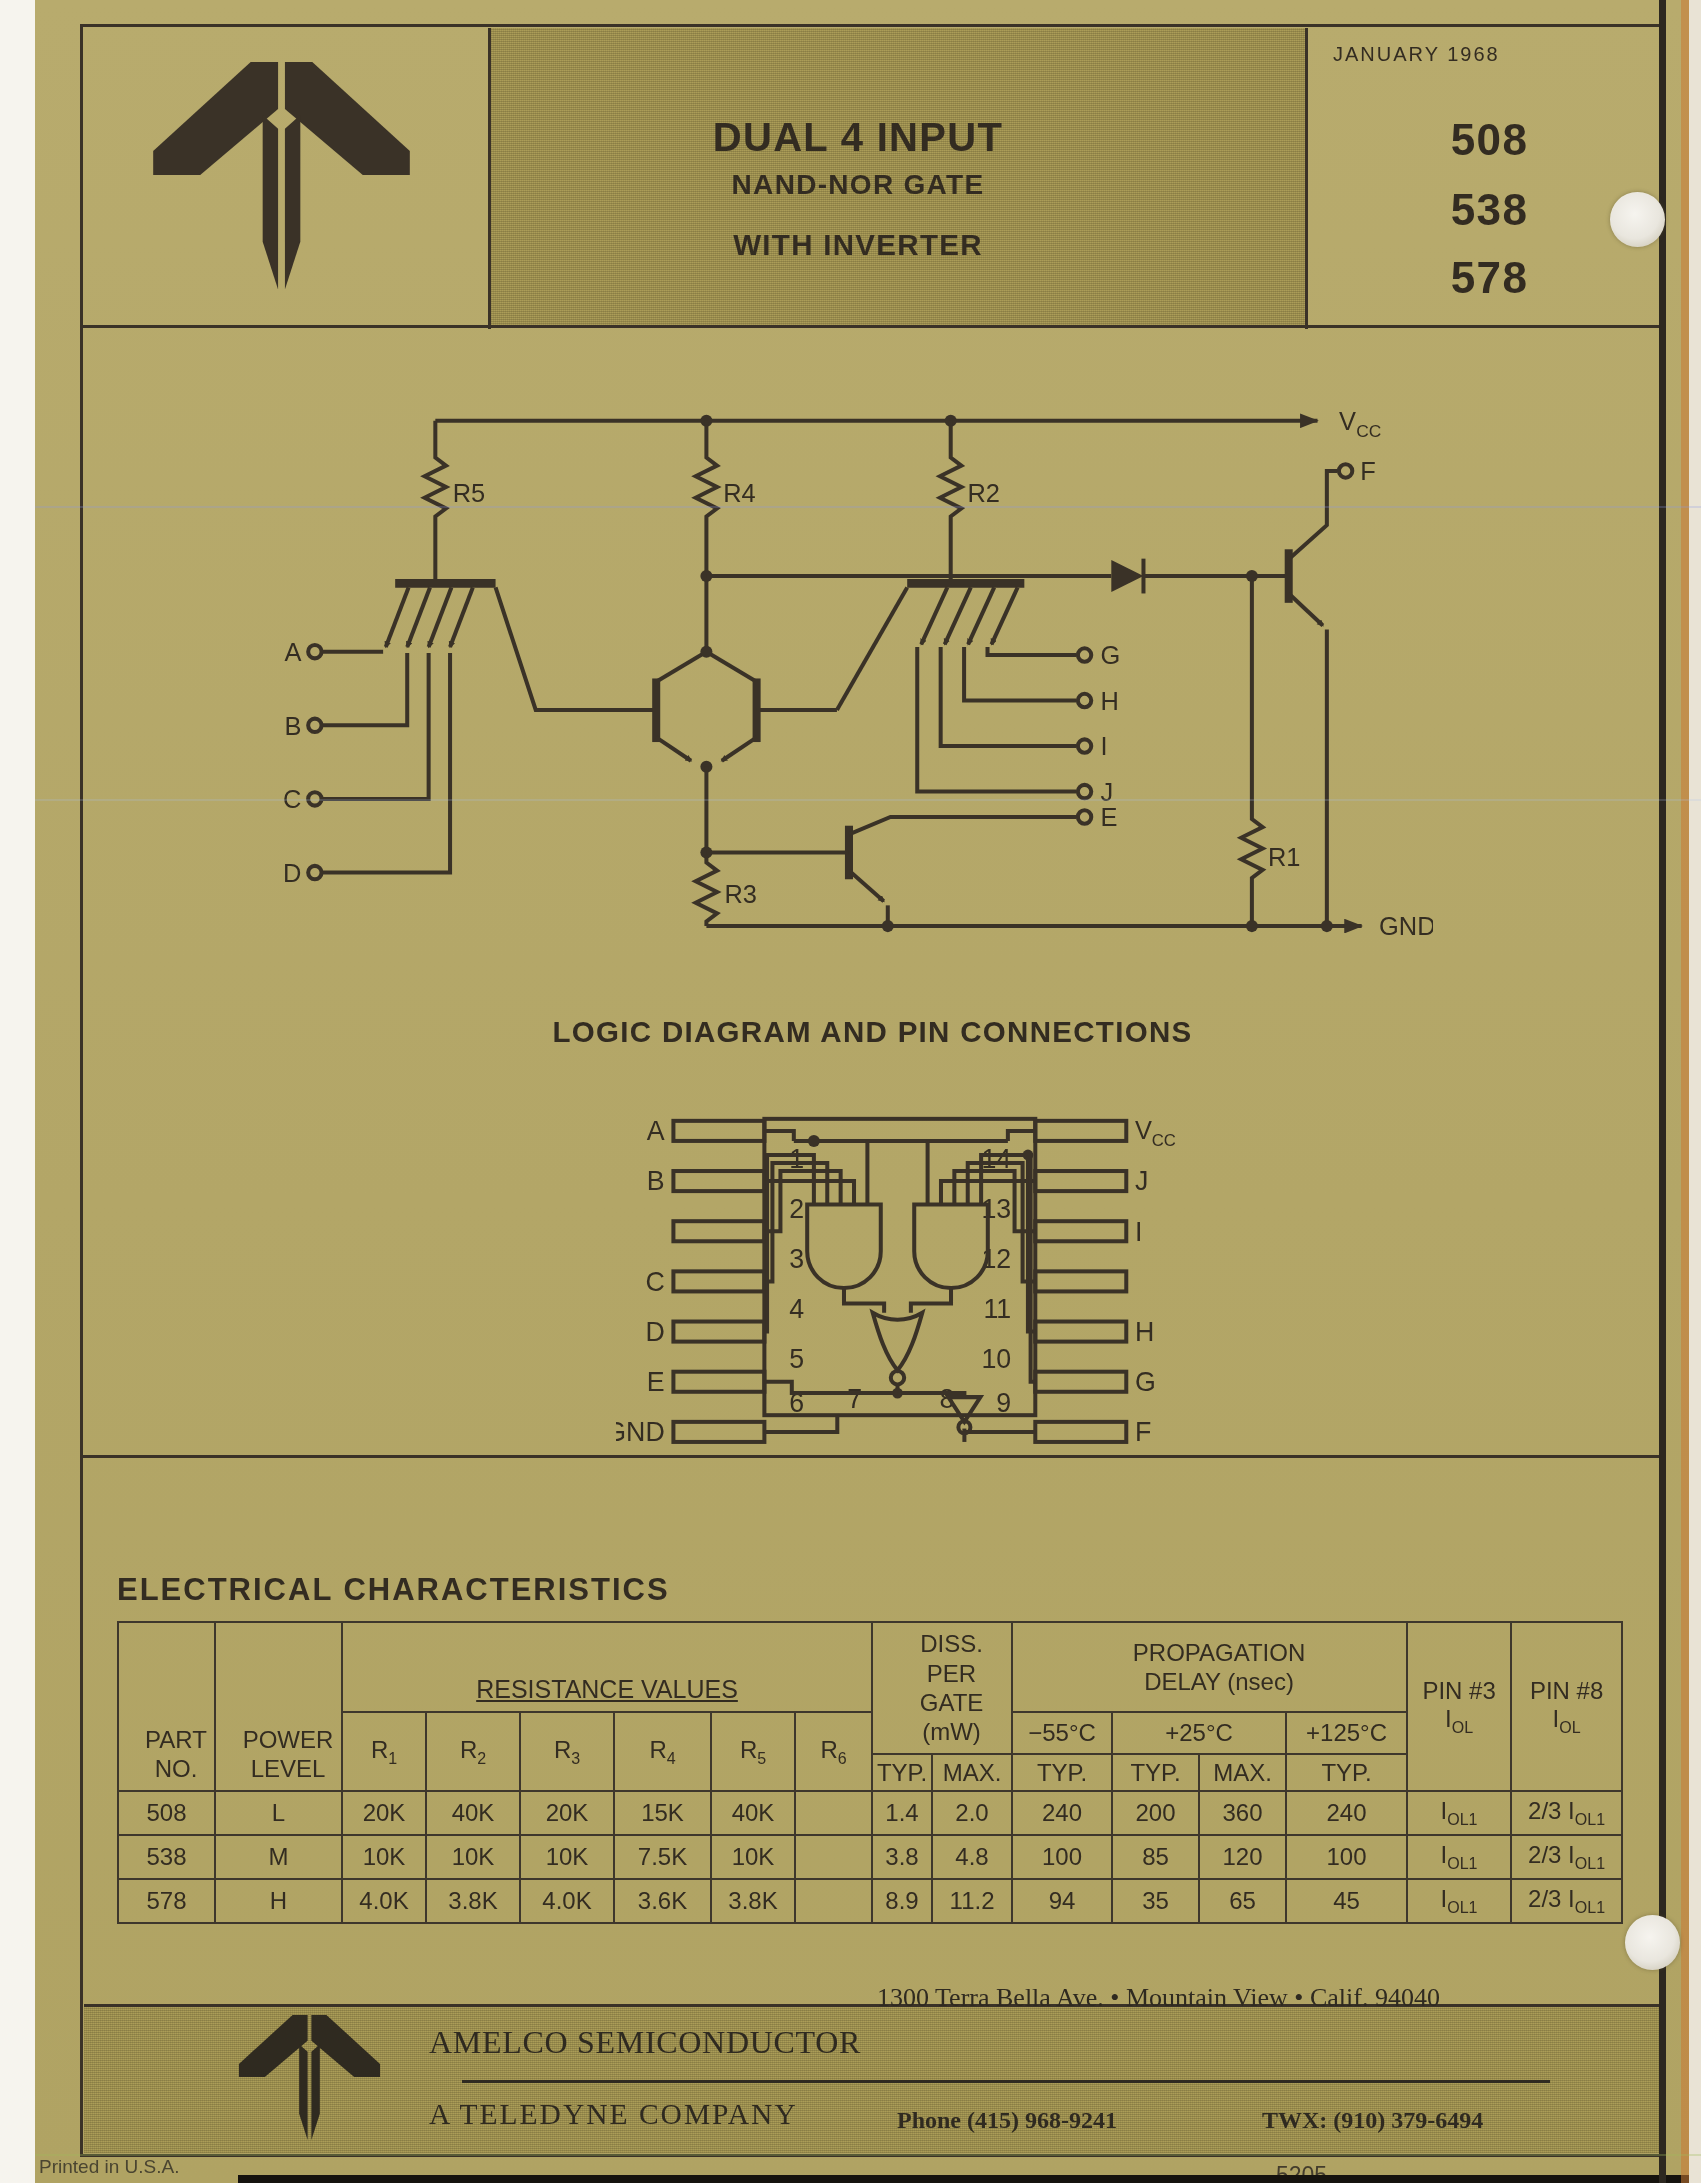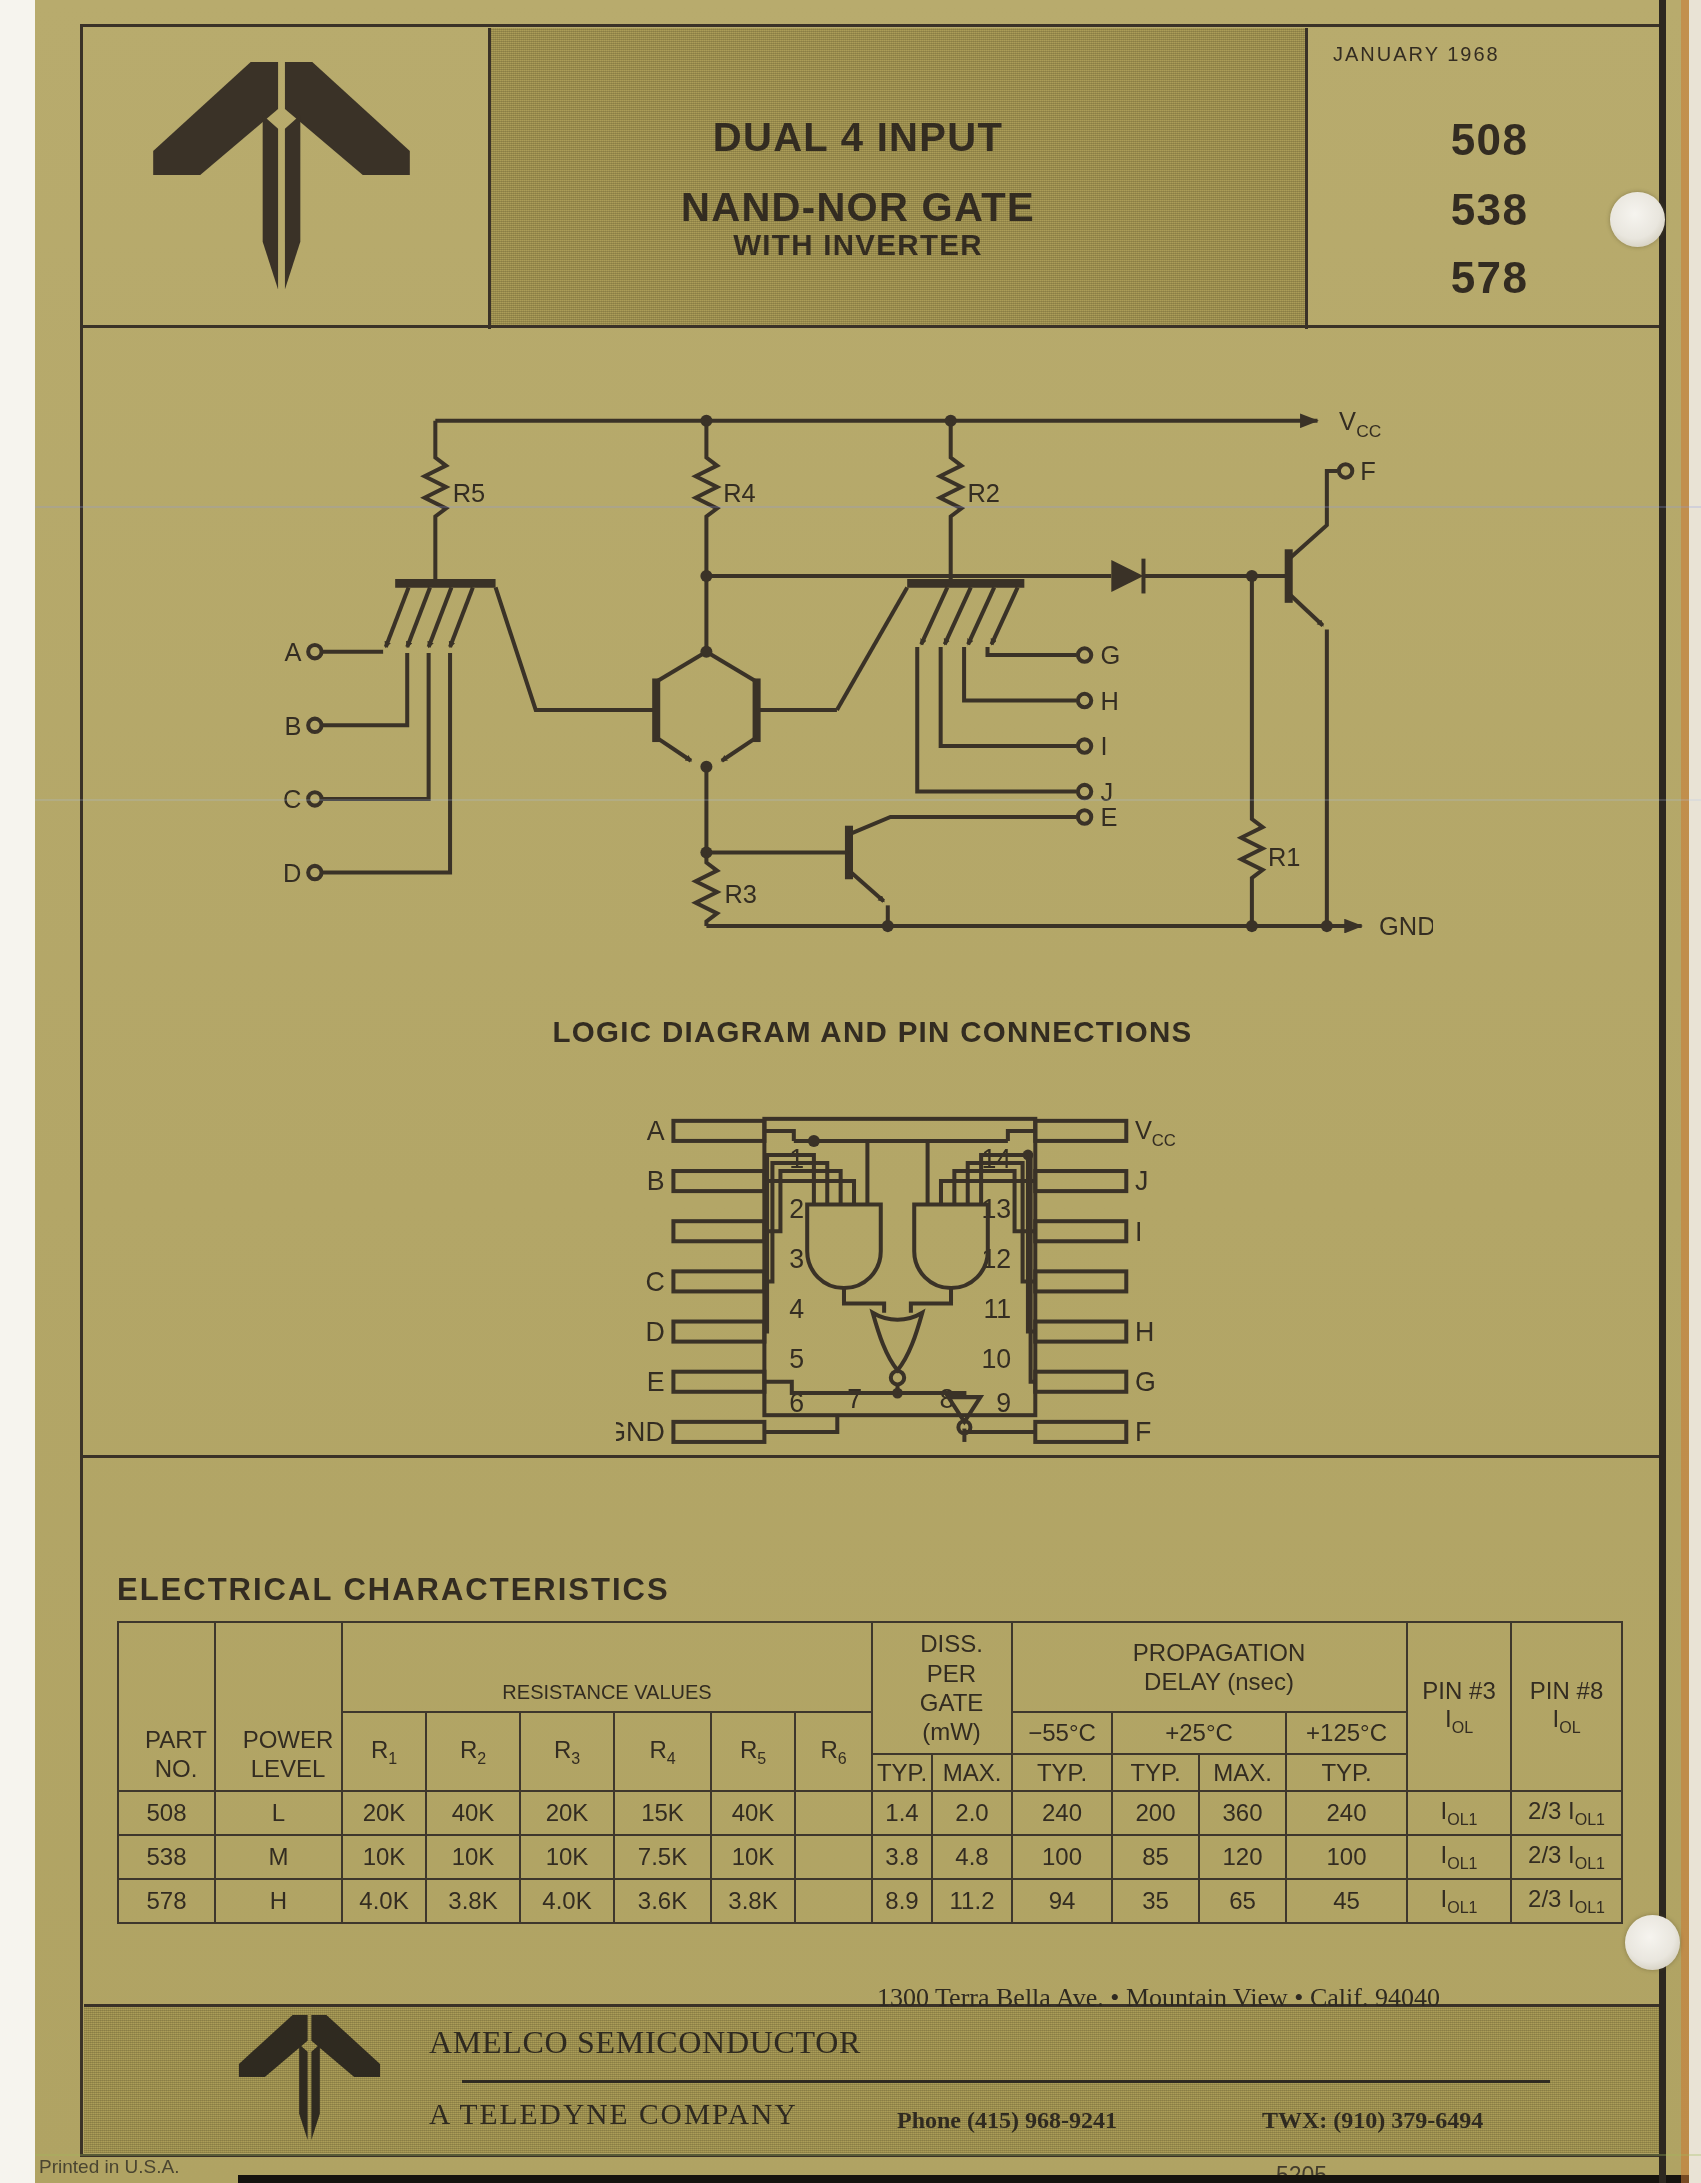--- a/index.html
+++ b/index.html
@@ -81,21 +81,21 @@
     <polygon points="128,62 146,78 146,266 128,210" fill="#3a3227"></polygon>
     <polygon points="172,62 154,78 154,266 172,210" fill="#3a3227"></polygon>
   </svg>
 
   <div class="abs hd-date">JANUARY 1968</div>
   <div class="abs part-num" style="top:115px;">508</div>
   <div class="abs part-num" style="top:185px;">538</div>
   <div class="abs part-num" style="top:253px;">578</div>
 
   <div class="abs title-line" style="top:115px;font-size:40px;">DUAL 4 INPUT</div>
-  <div class="abs title-line" style="top:169px;font-size:40px;margin-top:16px;">NAND-NOR GATE</div>
+  <div class="abs title-line" style="top:169px;font-size:28px;">NAND-NOR GATE</div>
   <div class="abs title-line" style="top:228px;font-size:29.5px;">WITH INVERTER</div>
 
 
   <svg class="abs" style="left:281px;top:394px;" width="1152" height="589" viewBox="0 0 1720 880" fill="none" stroke="#3a3227" stroke-width="6">
     <defs>
       <marker id="arr" markerWidth="12" markerHeight="12" refX="8" refY="5" orient="auto" markerUnits="userSpaceOnUse">
         <path d="M0,0 L10,5 L0,10 z" fill="#3a3227" stroke="none"></path>
       </marker>
       <marker id="bigarr" markerWidth="30" markerHeight="22" refX="26" refY="11" orient="auto" markerUnits="userSpaceOnUse">
         <path d="M0,0 L28,11 L0,22 z" fill="#3a3227" stroke="none"></path>
@@ -357,21 +357,21 @@
         <col style="width:121px">
       <col style="width:104px">
         <col style="width:111px">
     </colgroup>
     <tbody>
         <tr style="height:90px">
       <td rowspan="3" class="pre vb">PART
 NO.</td>
       <td rowspan="3" class="pre vb">POWER
 LEVEL</td>
-      <td colspan="6" class="vb" style="font-size:20px;">RESISTANCE VALUES</td>
+      <td colspan="6" class="vb" style="font-size:25px;text-decoration:underline;">RESISTANCE VALUES</td>
       <td colspan="2" rowspan="2" class="pre">DISS.
 PER
 GATE
 (mW)</td>
       <td colspan="4" class="pre">PROPAGATION
 DELAY (nsec)</td>
       <td rowspan="3">
         <div>PIN #3</div>
         <div><span>I</span><sub>OL</sub></div>
       </td>

